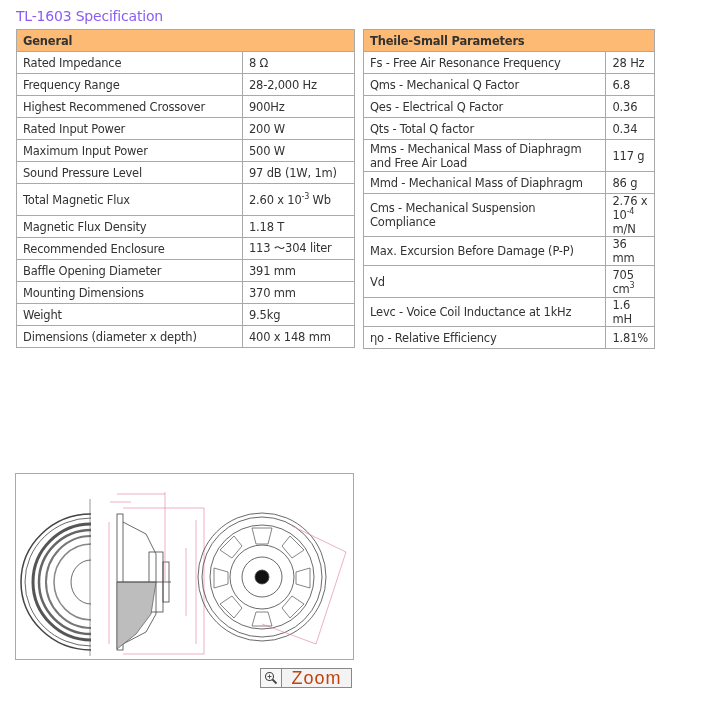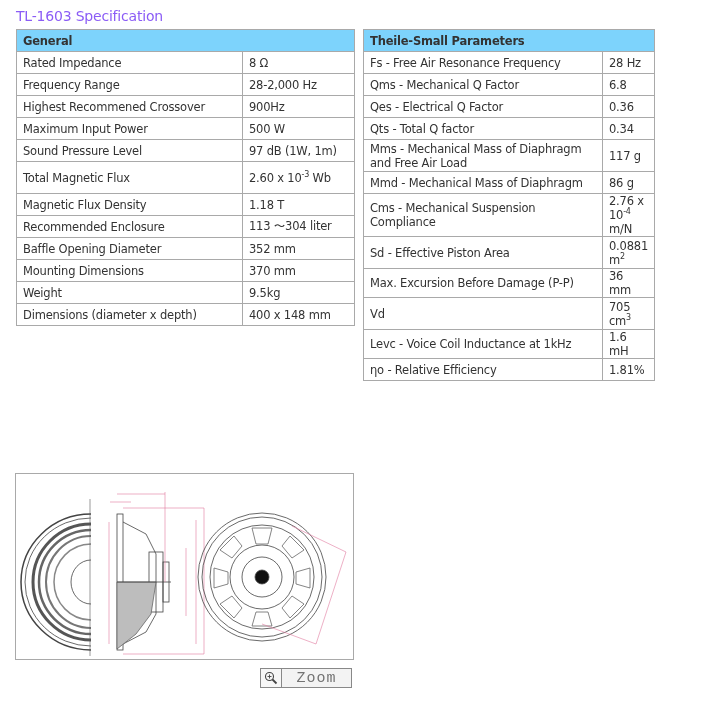--- a/index.html
+++ b/index.html
@@ -13,21 +13,21 @@
     }
     table.spec {
       position: absolute; border-collapse: collapse;
       font-size: 11.5px; color: #333;
     }
     table.spec td, table.spec th {
       border: 1px solid #a9a9a9; padding: 0 6px; text-align: left; vertical-align: middle;
       font-weight: normal; letter-spacing: -0.2px;
     }
     table.spec th {
-      background: #7dd3fc; height: 21px; font-weight: bold; font-size: 11.5px; color: #333;
+      background: #fdba74; height: 21px; font-weight: bold; font-size: 11.5px; color: #333;
     }
     table.spec td { height: 21px; }
     #general { left: 16px; top: 29px; width: 339px; }
     #general td.k { width: 213px; }
     #ts { left: 363px; top: 29px; width: 292px; }
     #ts td.k { width: 235px; }
     td.tall { height: 31px !important; line-height: 14px; }
     sup { font-size: 8px; vertical-align: super; line-height: 0; }
 
     .diagram {
@@ -38,21 +38,21 @@
       position: absolute; left: 260px; top: 668px; width: 92px; height: 20px;
       border: 1px solid #888; background: #f3f3f3; display: flex; cursor: pointer;
       box-sizing: border-box;
     }
     .zoom-btn .ic {
       width: 20px; height: 100%; border-right: 1px solid #888; display: flex;
       align-items: center; justify-content: center; background: #f7f7f7;
     }
     .zoom-btn .lbl {
       flex: 1; display: flex; align-items: center; justify-content: center;
-      font-size: 15px; letter-spacing: 1px; color: #737373; font-family: Liberation Mono, monospace;
+      font-size: 18px; letter-spacing: 1px; color: #c2410c; font-family: Liberation Sans, sans-serif;
     }
   </style>
 </head>
 <body>
 
 <div class="title">TL-1603 Specification</div>
 
 <table class="spec" id="general">
   <thead>
     <tr>
@@ -66,20 +66,24 @@
       </tr>
       <tr>
         <td class="k">Frequency Range</td>
         <td>28-2,000 Hz</td>
       </tr>
       <tr>
         <td class="k">Highest Recommened Crossover</td>
         <td>900Hz</td>
       </tr>
       <tr>
+        <td class="k">Rated Input Power</td>
+        <td>200 W</td>
+      </tr>
+      <tr>
         <td class="k">Maximum Input Power</td>
         <td>500 W</td>
       </tr>
       <tr>
         <td class="k">Sound Pressure Level</td>
         <td>97 dB (1W, 1m)</td>
       </tr>
       <tr>
         <td class="k tall">Total Magnetic Flux</td>
         <td class="tall"><span>2.60 x 10</span><sup>-3</sup><span> Wb</span></td>
@@ -87,21 +91,21 @@
       <tr>
         <td class="k">Magnetic Flux Density</td>
         <td>1.18 T</td>
       </tr>
       <tr>
         <td class="k">Recommended Enclosure</td>
         <td>113 〜304 liter</td>
       </tr>
       <tr>
         <td class="k">Baffle Opening Diameter</td>
-        <td>352 mm</td>
+        <td>391 mm</td>
       </tr>
       <tr>
         <td class="k">Mounting Dimensions</td>
         <td>370 mm</td>
       </tr>
       <tr>
         <td class="k">Weight</td>
         <td>9.5kg</td>
       </tr>
       <tr>
@@ -138,24 +142,20 @@
         <td class="k tall">Mms - Mechanical Mass of Diaphragm and Free Air Load</td>
         <td class="tall">117 g</td>
       </tr>
       <tr>
         <td class="k">Mmd - Mechanical Mass of Diaphragm</td>
         <td>86 g</td>
       </tr>
       <tr>
         <td class="k tall">Cms - Mechanical Suspension Compliance</td>
         <td class="tall"><span>2.76  x 10</span><sup>-4</sup><span> m/N</span></td>
-      </tr>
-      <tr>
-        <td class="k tall">Sd - Effective Piston Area</td>
-        <td class="tall"><span>0.0881 m</span><sup>2</sup><span></span></td>
       </tr>
       <tr>
         <td class="k">Max. Excursion Before Damage (P-P)</td>
         <td>36 mm</td>
       </tr>
       <tr>
         <td class="k tall">Vd</td>
         <td class="tall"><span>705 cm</span><sup>3</sup><span></span></td>
       </tr>
       <tr>

